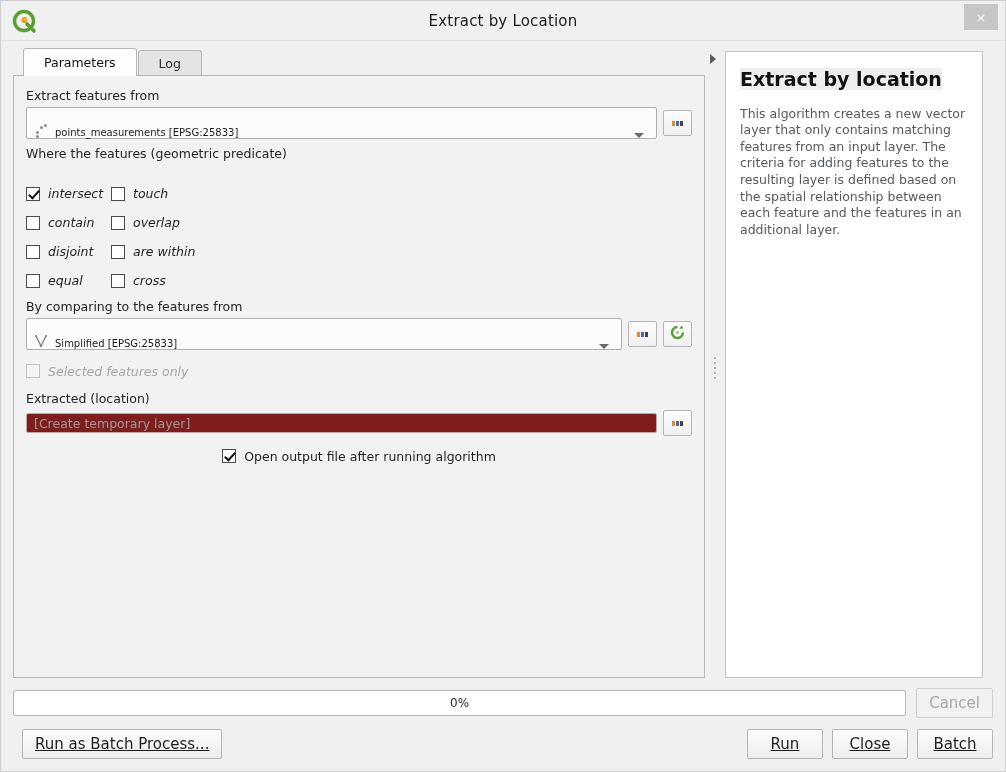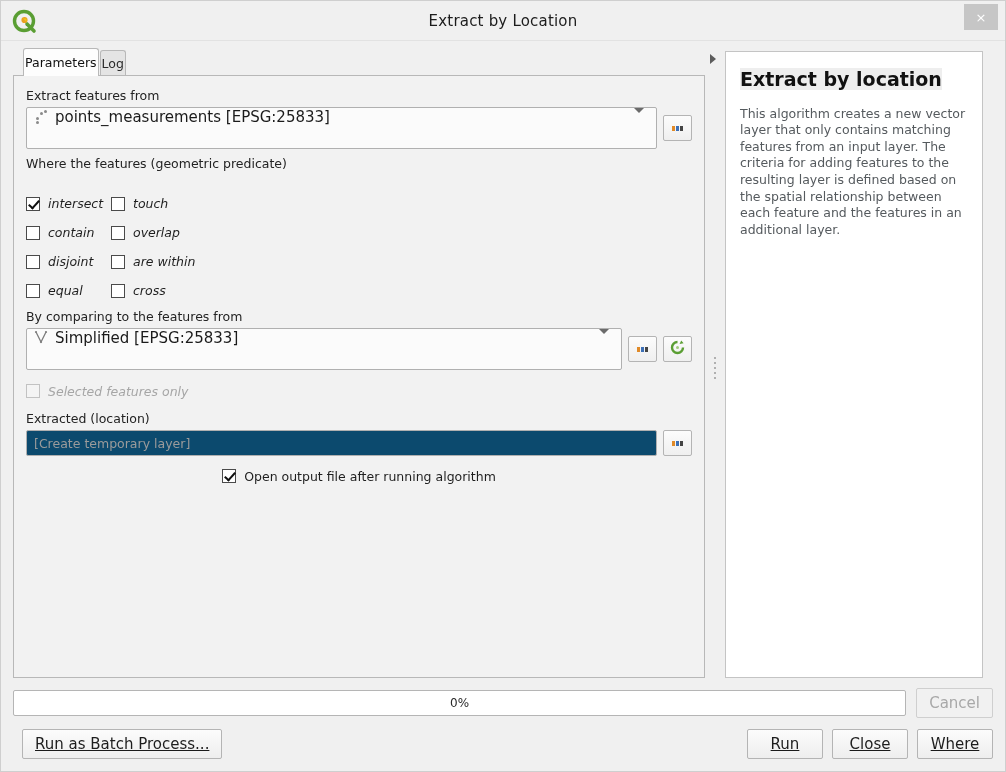--- a/index.html
+++ b/index.html
@@ -83,21 +83,21 @@
   .tabbar {
     display: flex;
     align-items: flex-end;
     height: 27px;
     padding-left: 10px;
     box-sizing: border-box;
   }
   .tab {
     height: 25px;
     line-height: 25px;
-    padding: 0 1px;
+    padding: 0 20px;
     font-size: 12.5px;
     border: 1px solid #b8b8b8;
     border-bottom: none;
     border-radius: 3px 3px 0 0;
     background: #e4e4e4;
     color: #2b2b2b;
     cursor: pointer;
     position: relative;
     margin-right: 1px;
   }
@@ -128,29 +128,29 @@
     margin-top: 2px;
   }
   .row {
     display: flex;
     align-items: center;
     gap: 6px;
     margin-bottom: 7px;
   }
   .combo {
     flex: 1;
-    height: 42px;
+    height: 32px;
     background: #fbfbfb;
     border: 1px solid #b0b0b0;
     border-radius: 2px;
     display: flex;
-    align-items: flex-start;
+    align-items: flex-end;
     padding: 0 4px 0 7px;
     box-sizing: border-box;
-    font-size: 15px;
+    font-size: 10px;
     position: relative;
     cursor: pointer;
   }
   .combo .layer-name { flex: 1; color: #1b1b1b; padding-left: 5px; }
   .combo .arrow {
     width: 0; height: 0;
     border-left: 5px solid transparent;
     border-right: 5px solid transparent;
     border-top: 5px solid #6b6b6b;
     margin-right: 8px;
@@ -216,22 +216,22 @@
     border: solid #101010;
     border-width: 0 2px 2px 0;
     transform: rotate(42deg);
   }
   .cb.disabled { border-color: #c2c2c2; background: #f4f4f4; }
   .cb-label { font-size: 12.5px; color: #1f1f1f; }
   .cb-label.disabled { color: #a6a6a6; font-style: italic; }
 
   .text-input {
     flex: 1;
-    height: 26px;
-    background: #0c4a6e;
+    height: 20px;
+    background: #7f1d1d;
     border: 1px solid #b0b0b0;
     border-radius: 2px;
     display: flex;
     align-items: center;
     padding: 0 7px;
     box-sizing: border-box;
     font-size: 12.5px;
     color: #9b9b9b;
     cursor: text;
   }
@@ -510,17 +510,17 @@
   <div class="bottom">
     <div class="progress-row">
       <div class="progress-bar">0%</div>
       <div class="btn disabled">Cancel</div>
     </div>
     <div class="action-row">
       <div class="btn">Run as Batch Process...</div>
       <div class="spacer"></div>
       <div class="btn">Run</div>
       <div class="btn">Close</div>
-      <div class="btn">Where</div>
+      <div class="btn">Batch</div>
     </div>
   </div>
 
 </div>
 
 </body></html>

